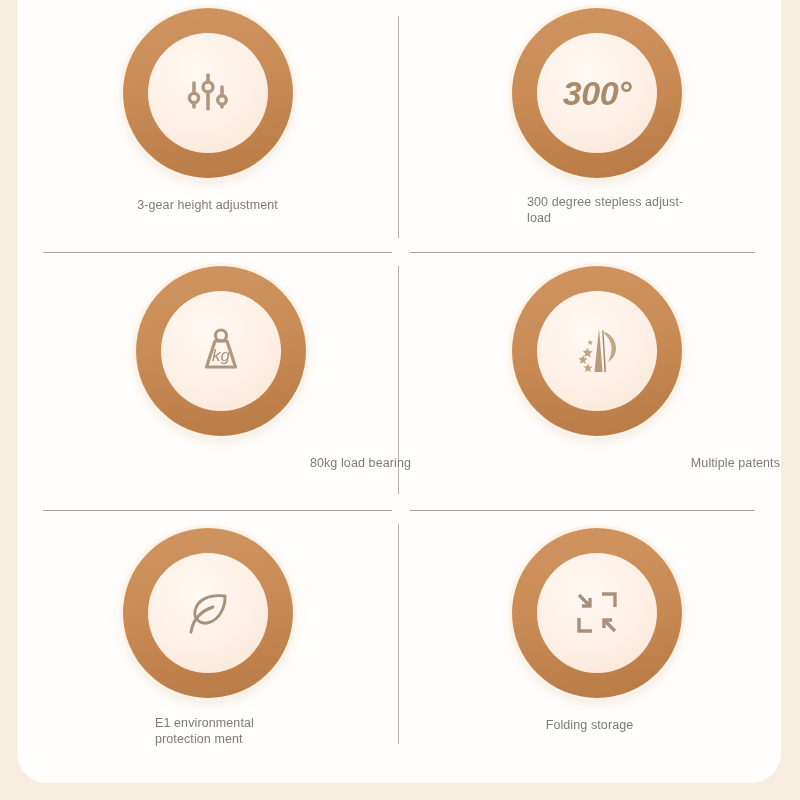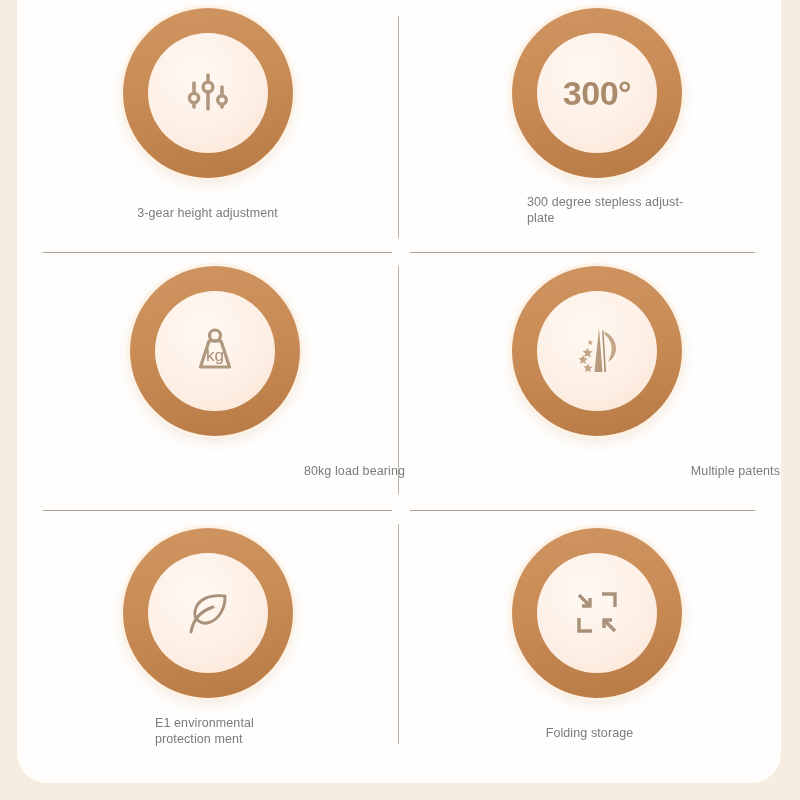--- a/index.html
+++ b/index.html
@@ -76,21 +76,21 @@
   }
 
   
   .cell {
     position: absolute;
     width: 381px;
     height: 258px;
   }
   .cell.c0 { left: 0;     top: -5px;  }
   .cell.c1 { left: 382px; top: -5px;  }
-  .cell.c2 { left: 7px;     top: 253px; }
+  .cell.c2 { left: 13px;     top: 253px; }
   .cell.c3 { left: 382px; top: 253px; }
   .cell.c4 { left: 0;     top: 511px; }
   .cell.c5 { left: 382px; top: 511px; }
 
   
   .badge {
     position: absolute;
     width: 170px;
     height: 170px;
     border-radius: 50%;
@@ -108,20 +108,21 @@
     position: absolute;
     left: 25px;
     top: 25px;
     width: 120px;
     height: 120px;
     border-radius: 50%;
     background: radial-gradient(circle at 40% 32%, #fff9f3 0%, #fdeee3 62%, #f8e1d1 100%);
     display: flex;
     align-items: center;
     justify-content: center;
+    font-style: italic;
   }
 
   .glyph-num {
     font-family: "Liberation Sans", sans-serif;
     font-size: 34px;
     font-weight: 700;
     color: #a98b6b;
     letter-spacing: -0.5px;
     line-height: 1;
   }
@@ -133,21 +134,20 @@
     position: absolute;
     font-size: 12.5px;
     color: #7b7b7b;
     line-height: 1.25;
     letter-spacing: .1px;
   }
   .caption.center {
     left: 0;
     width: 381px;
     text-align: center;
-    margin-top: 8px;
   }
   .caption.left {
     text-align: left;
   }
   .cell.c0 .caption { top: 203px; }
   .cell.c1 .caption { top: 200px; left: 128px; width: 230px; }
   .cell.c2 .caption { top: 203px; text-align: right; }
   .cell.c3 .caption { top: 203px; text-align: right; }
   .cell.c4 .caption { top: 205px; left: 138px; width: 230px; }
   .cell.c5 .caption { top: 207px; }
@@ -190,21 +190,21 @@
       </div>
 
       <div class="cell c1">
         <div class="badge">
           <div class="badge-inner">
             <span class="glyph-num">300°</span>
           </div>
         </div>
         <div class="caption left">
           <div>300 degree stepless adjust-</div>
-          <div>plate</div>
+          <div>load</div>
         </div>
       </div>
 
       <div class="cell c2">
         <div class="badge">
           <div class="badge-inner">
             <span>
               <svg width="58" height="58" viewBox="0 0 58 58">
                 <path d="M23.5 13.5a5.5 5.5 0 1 1 11 0a5.5 5.5 0 1 1 -11 0" fill="none" stroke="#b0977f" stroke-width="3.2"></path>
                 <path d="M23 19 L35 19 L43.5 45 L14.5 45 Z" fill="none" stroke="#b0977f" stroke-width="3.2" stroke-linejoin="round"></path>

